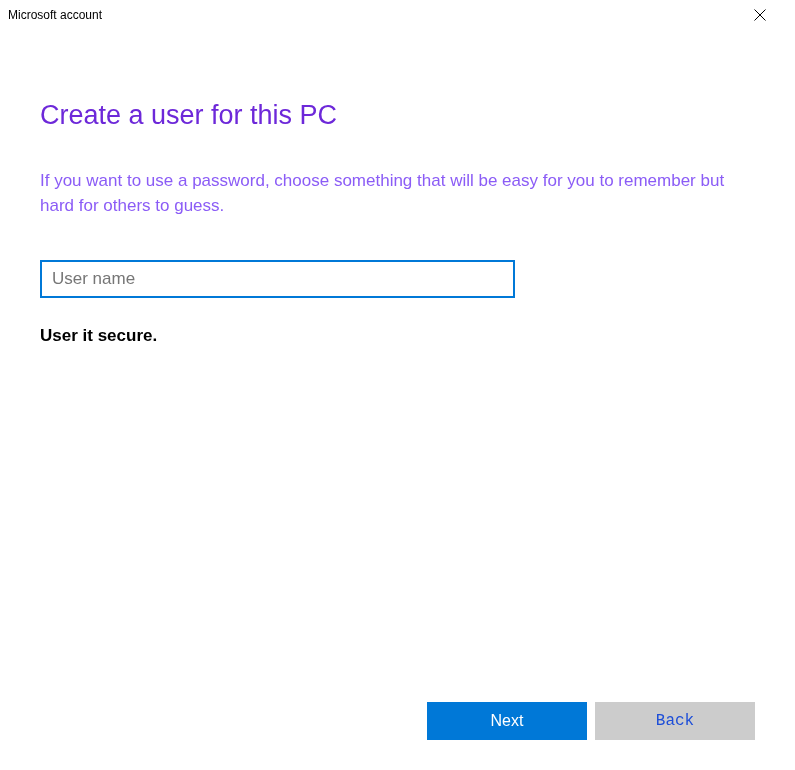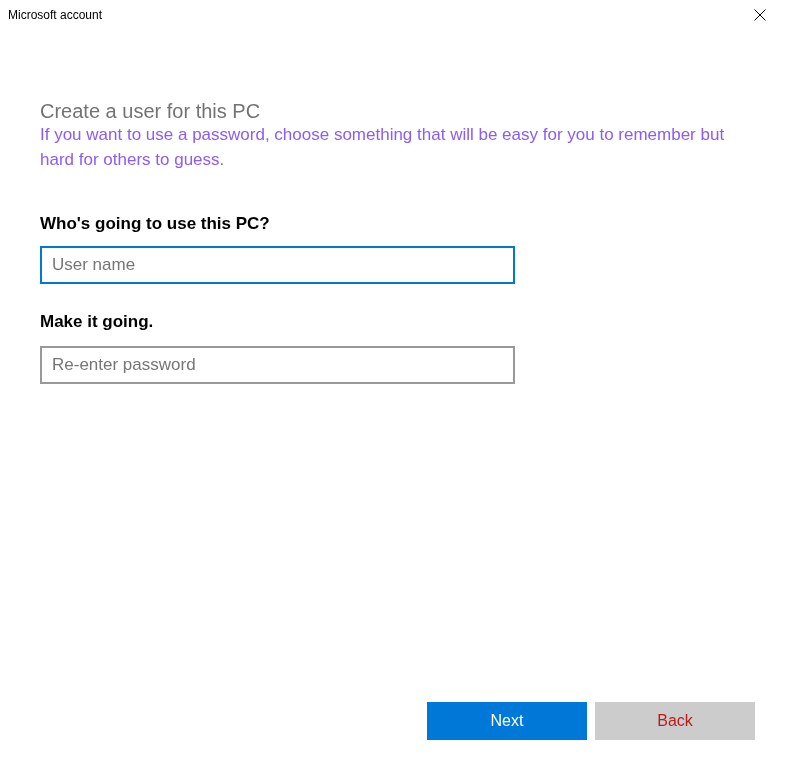--- a/index.html
+++ b/index.html
@@ -37,23 +37,24 @@
       cursor: pointer;
     }
     .close-btn svg {
       width: 12px;
       height: 12px;
     }
     .content {
       padding: 70px 40px 0 40px;
     }
     .heading {
-      font-size: 20px;
+      font-size: 27px;
       font-weight: 400;
-      color: #737373;
+      color: #6d28d9;
+      margin-bottom: 38px;
     }
     .description {
       font-size: 17px;
       font-weight: 400;
       color: #8b5cf6;
       line-height: 1.45;
       margin-bottom: 42px;
     }
     .section-label {
       font-size: 17px;
@@ -103,43 +104,42 @@
       display: flex;
       align-items: center;
       justify-content: center;
     }
     .btn-primary {
       background: #0078d7;
       color: #fff;
     }
     .btn-secondary {
       background: #cccccc;
-      color: #b91c1c;
+      color: #1d4ed8;
+      font-family: Liberation Mono, monospace;
     }
   </style>
 </head>
 <body>
 
 <div class="titlebar">
   <span class="titlebar-title">Microsoft account</span>
   <div class="close-btn">
     <svg viewBox="0 0 12 12">
       <line x1="0.5" y1="0.5" x2="11.5" y2="11.5" stroke="#000" stroke-width="1"></line>
       <line x1="11.5" y1="0.5" x2="0.5" y2="11.5" stroke="#000" stroke-width="1"></line>
     </svg>
   </div>
 </div>
 
 <div class="content">
   <h1 class="heading">Create a user for this PC</h1>
   <p class="description">If you want to use a password, choose something that will be easy for you to remember but hard for others to guess.</p>
 
-  <div class="section-label">Who's going to use this PC?</div>
   <input type="text" class="text-input focused" autofocus="" placeholder="User name" style="">
 
-  <div class="section-label secure">Make it going.</div>
-  <input type="password" class="text-input" placeholder="Re-enter password" style="">
+  <div class="section-label secure">User it secure.</div>
 </div>
 
 <div class="footer">
   <button class="btn btn-primary">Next</button>
   <button class="btn btn-secondary">Back</button>
 </div>
 
 </body></html>

